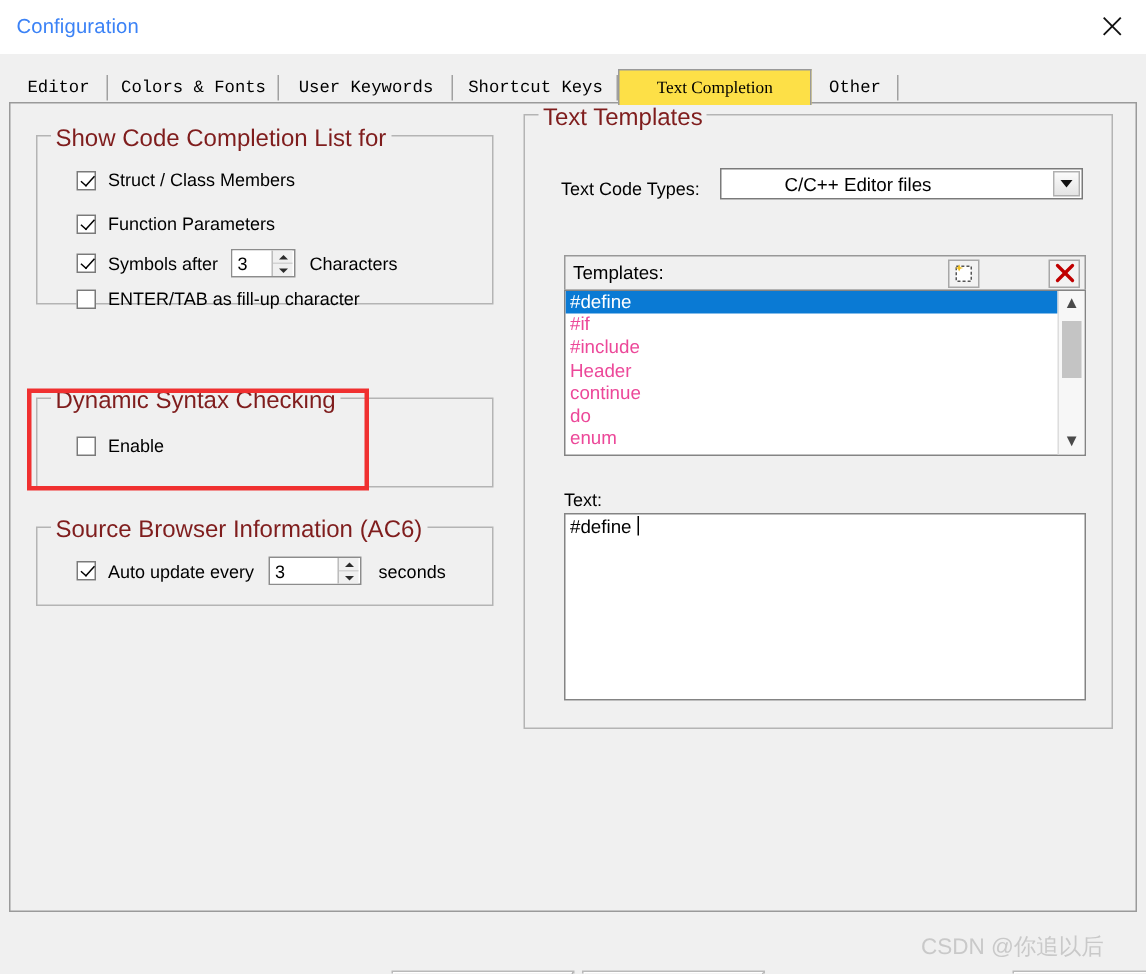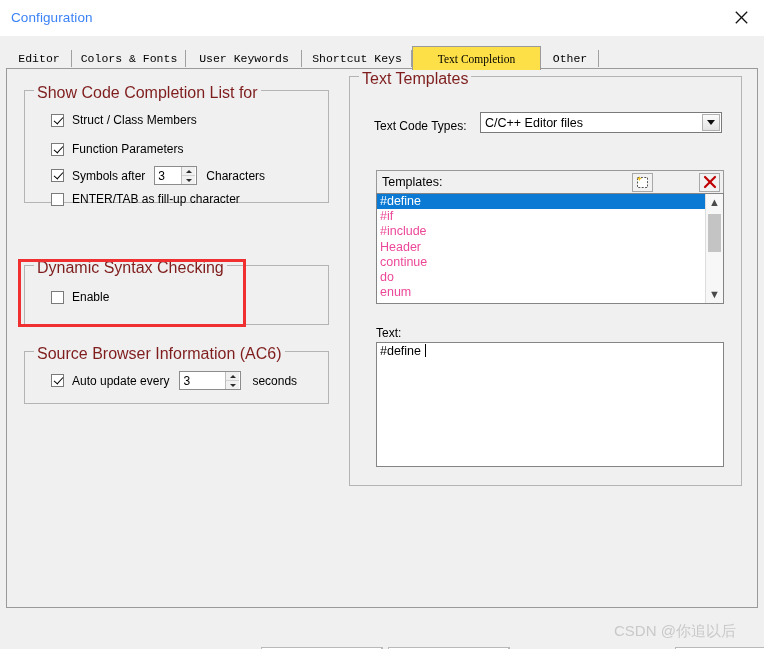--- a/index.html
+++ b/index.html
@@ -486,21 +486,21 @@
           </span>
         </span>
         <span class="cblabel" style="margin-left:11px;">seconds</span>
       </div>
     </div>
 
     <div class="groupbox" style="left:342px; top:8px; width:393px; height:410px;">
       <div class="group-title">Text Templates</div>
 
       <div class="field-label" style="left:24px; top:42px;">Text Code Types:</div>
-      <div class="combo" style="left:130px; top:35px; width:242px; height:21px;">
+      <div class="combo" style="left:130px; top:35px; width:242px; height:21px;padding-left:38px;">
         <span class="combo-text">C/C++ Editor files</span>
         <span class="combo-arrow">
           <span class="arrow-dn"></span>
         </span>
       </div>
 
       <div id="templates-head" style="left:26px; top:93px; width:348px; height:24px;gap:43px;">
         <span id="templates-head-label">Templates:</span>
         <span class="tbtn">
           <svg width="15" height="14" viewBox="0 0 15 14">

